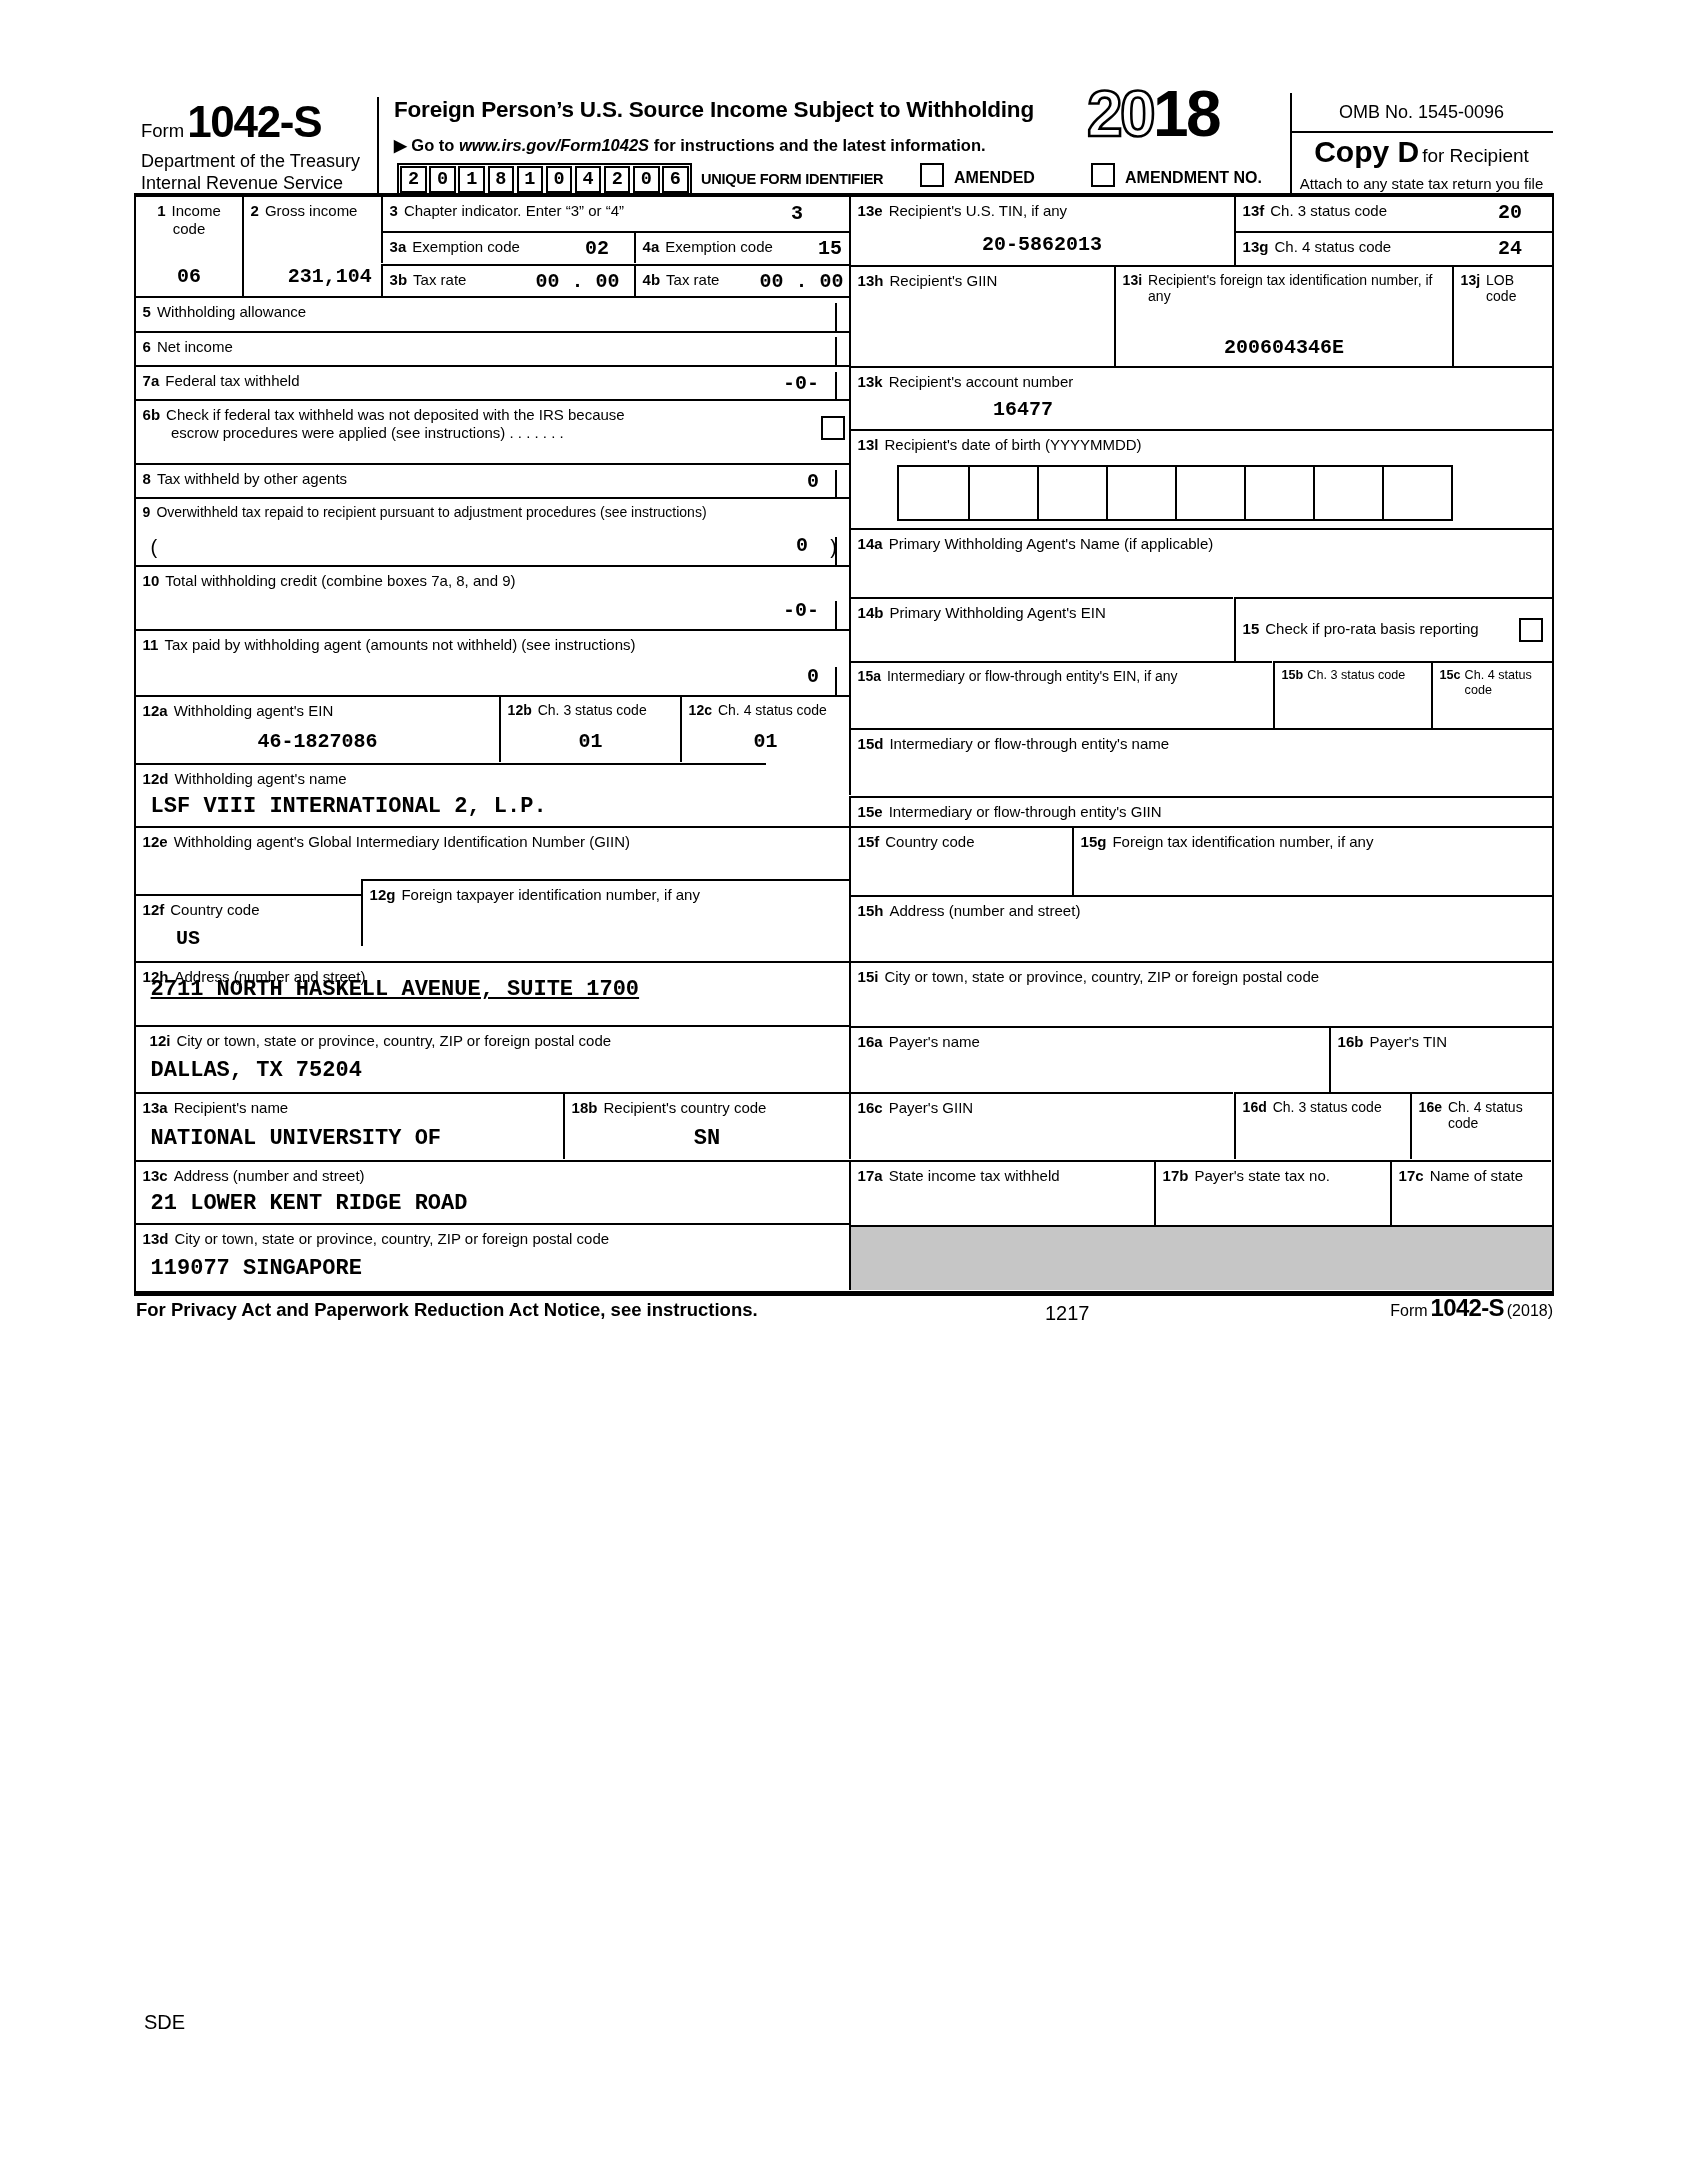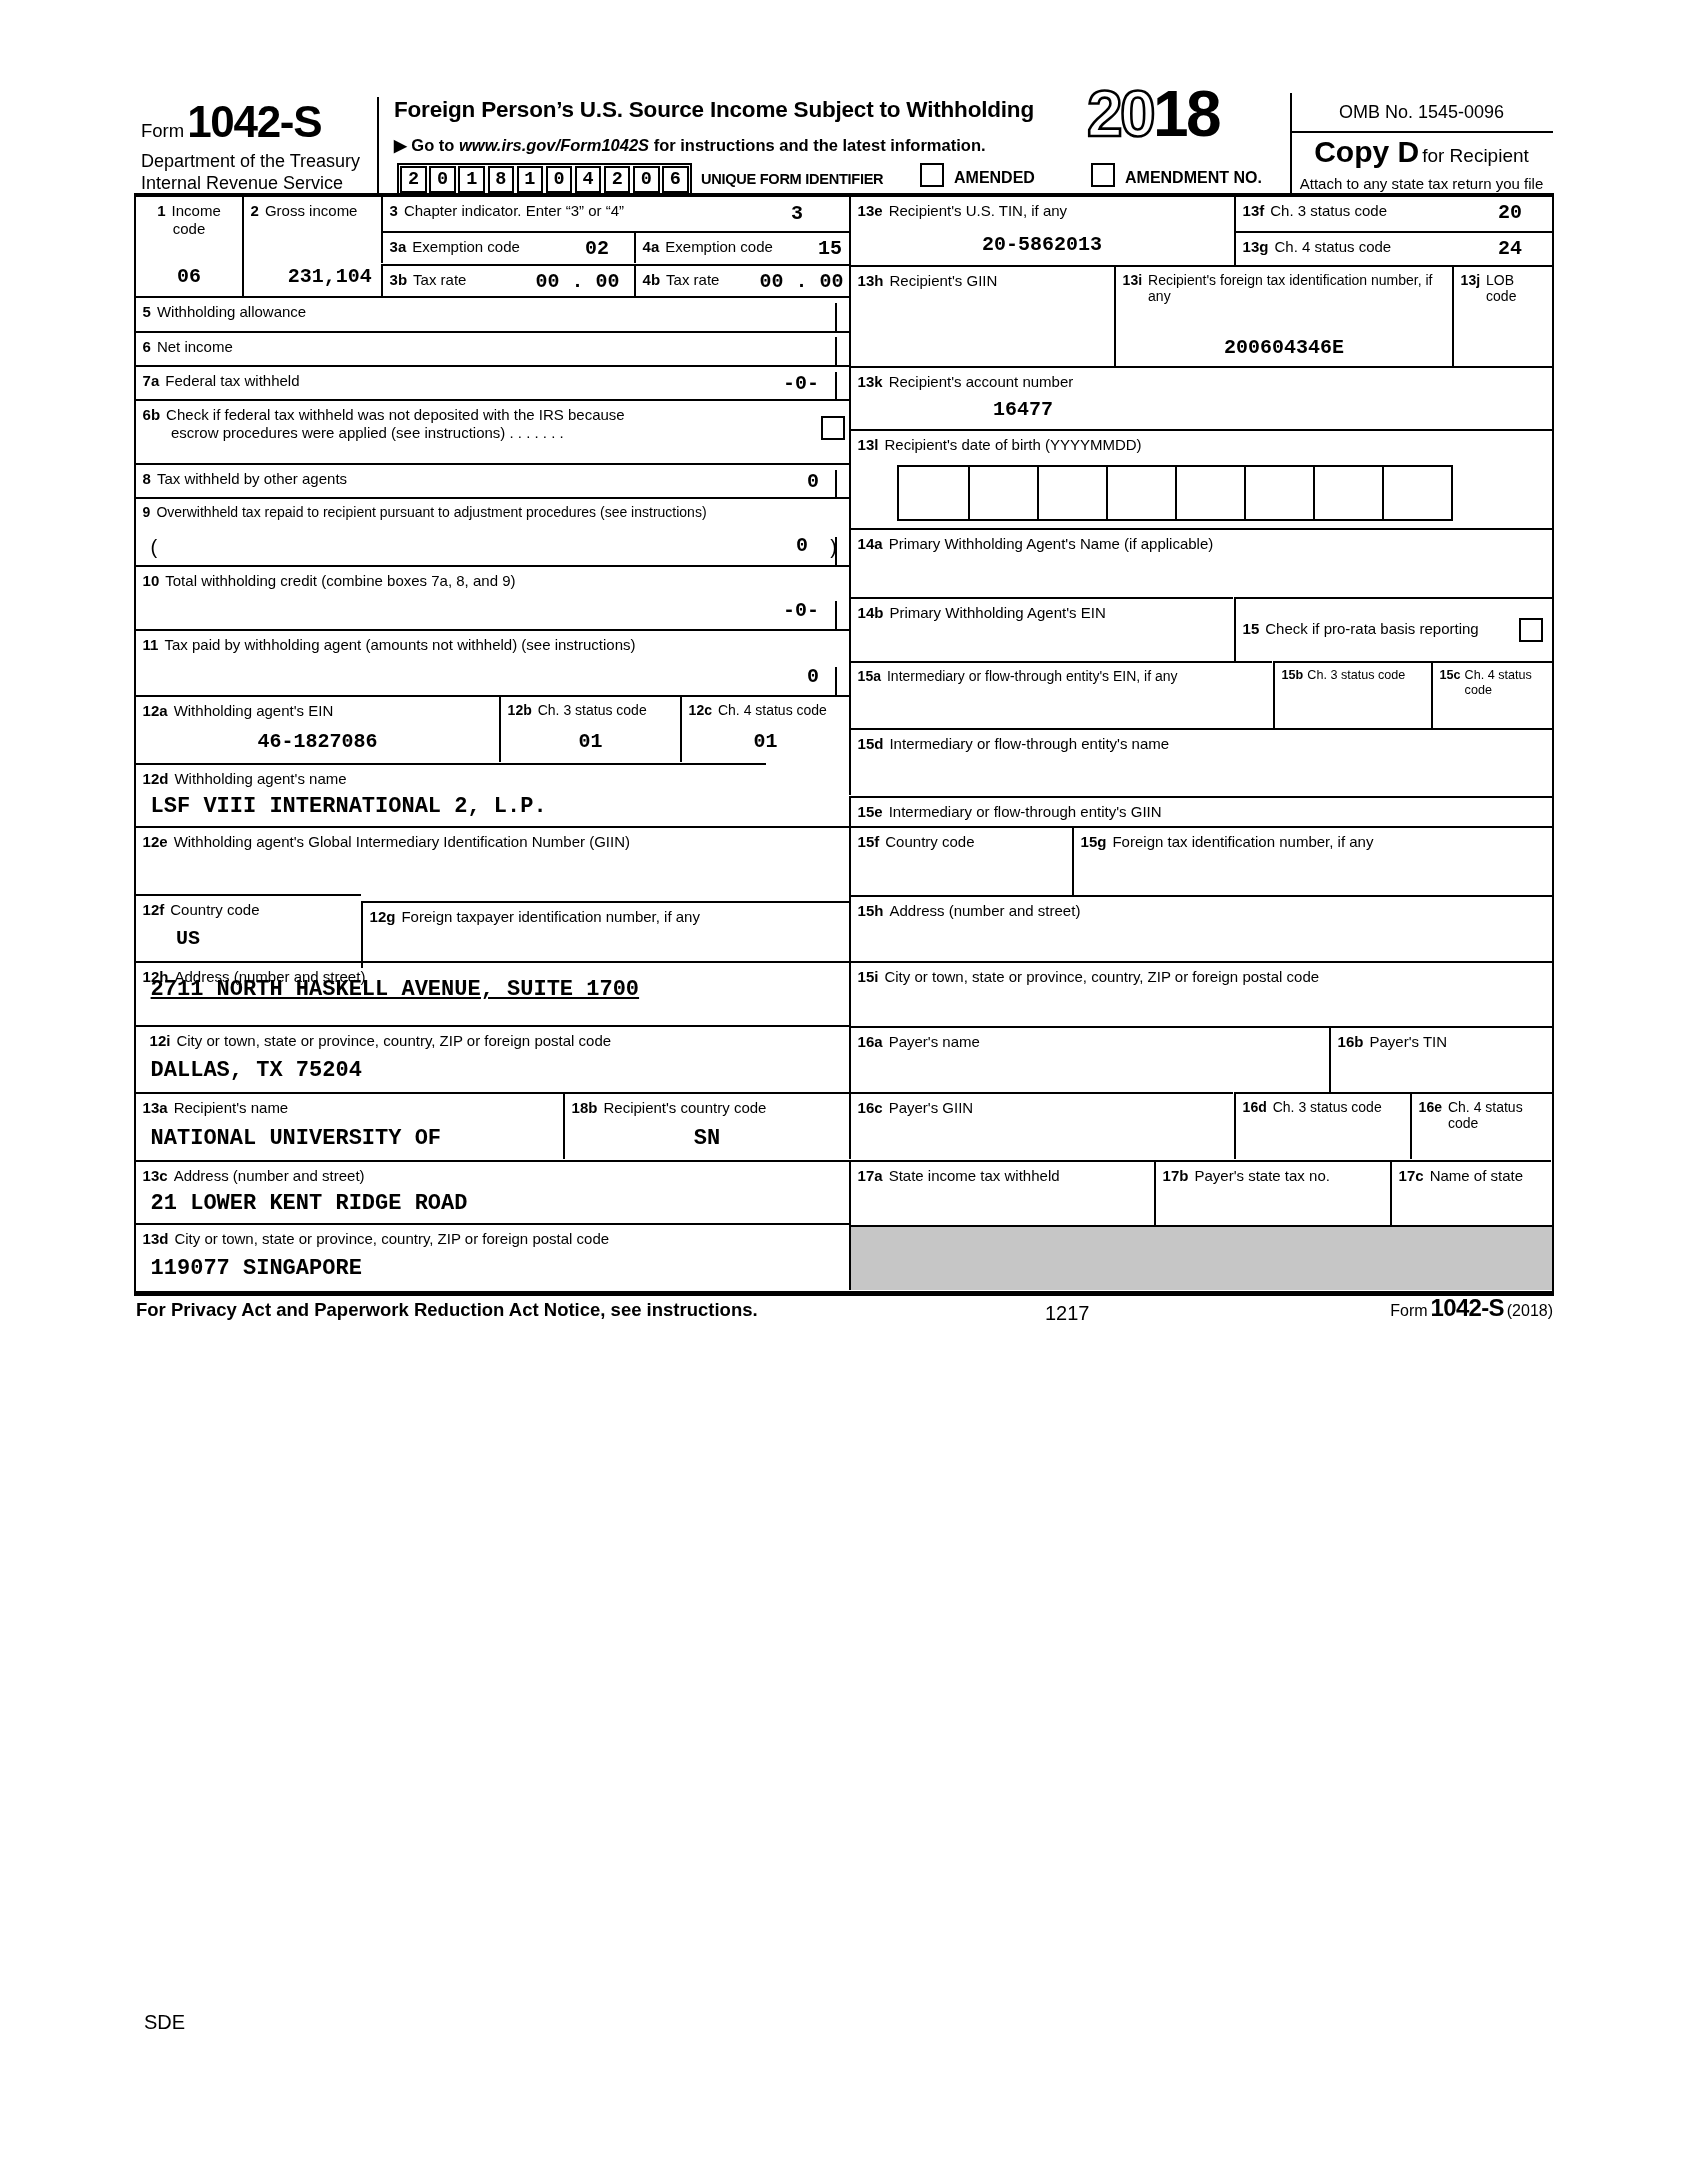--- a/index.html
+++ b/index.html
@@ -236,21 +236,21 @@
           <span>Withholding agent's Global Intermediary Identification Number (GIIN)</span>
         </div>
     </div>
     <div class="cell nl" style="left:0;top:697px;width:225px;height:67px;">
       <div class="lbl">
           <b>12f</b>
           <span>Country code</span>
         </div>
       <div class="val" style="left:40px;bottom:10.6px;">US</div>
     </div>
-    <div class="cell" style="left:225px;top:704px;width:488px;height:67px;">
+    <div class="cell" style="left:225px;top:682px;width:488px;height:67px;">
       <div class="lbl">
           <b>12g</b>
           <span>Foreign taxpayer identification number, if any</span>
         </div>
     </div>
     <div class="cell nl" style="left:0;top:764px;width:713px;height:64px;">
       <div class="lbl">
           <b>12h</b>
           <span>Address (number and street)</span>
         </div>

